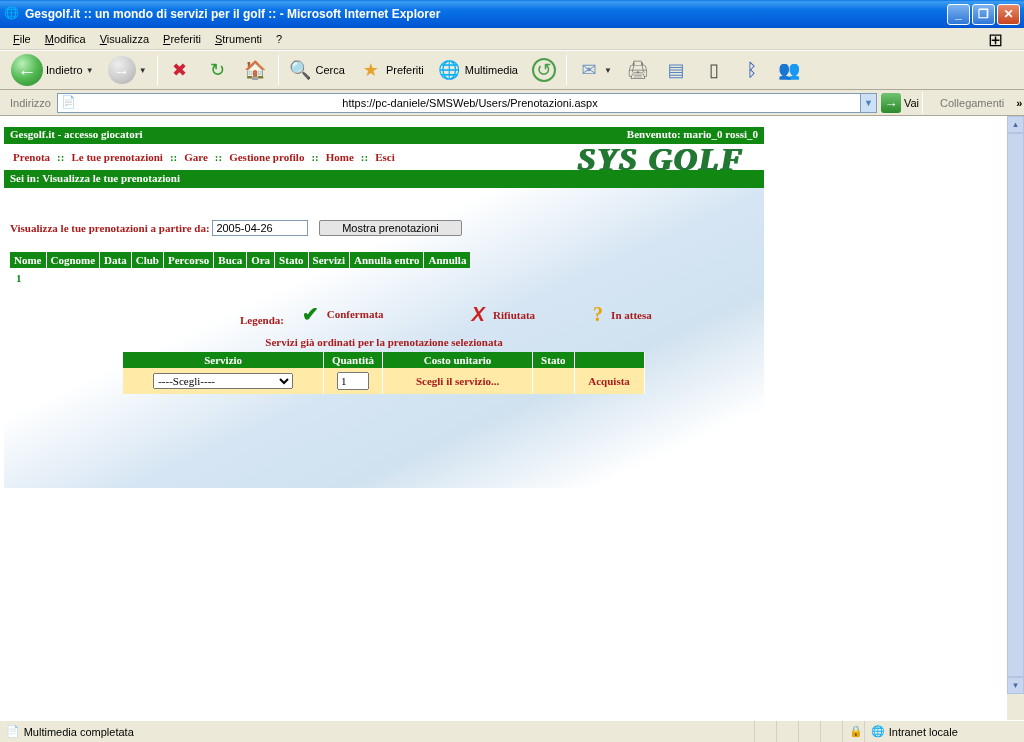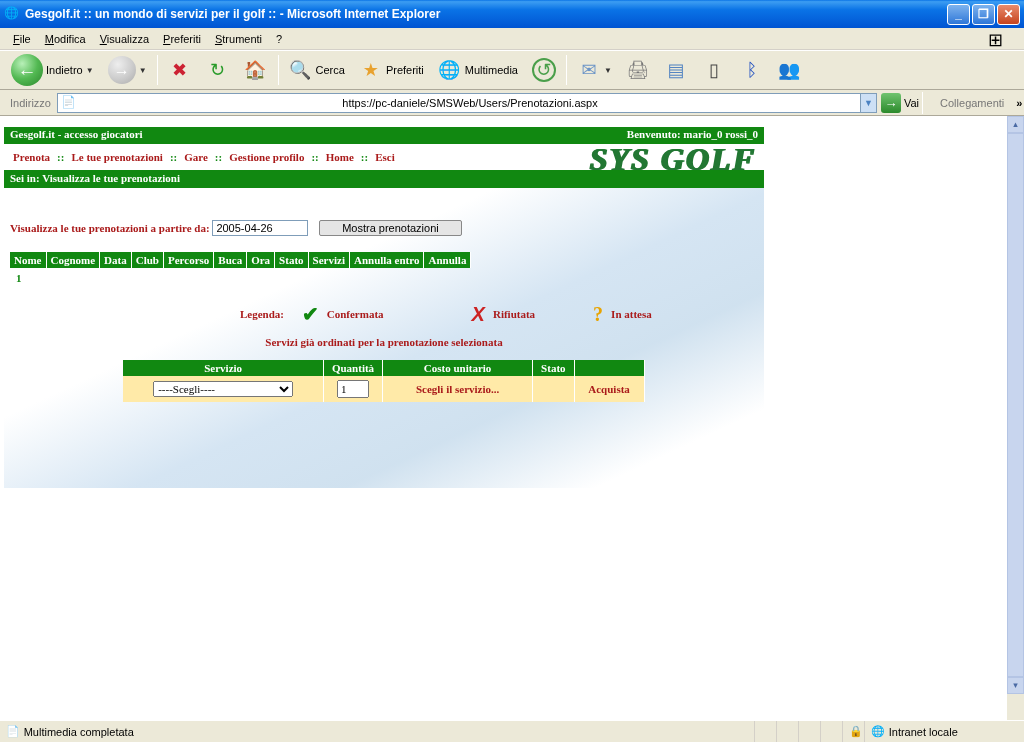--- a/index.html
+++ b/index.html
@@ -78,21 +78,21 @@
 
 
 .golfwrap { width: 760px; position: relative; }
 .topbar { height: 17px; background: #118811; color: #fff; font-weight: bold; font-family: Verdana; font-size: 11px;
   padding: 1px 6px; display: flex; }
 .topbar .spacer { flex: 1; }
 .navrow { height: 26px; display: flex; align-items: center; font-family: Verdana; font-size: 11px; color: #aa1b1b;
   font-weight: bold; padding: 0 6px; }
 .navrow a { color: #aa1b1b; text-decoration: none; margin: 0 3px; cursor: pointer; }
 .navrow .sep { color: #118811; margin: 0 4px; }
-.logo { position: absolute; right: 8px; top: 14px; font-family: "Trebuchet MS", Verdana; font-size: 32px;
+.logo { position: absolute; right: 20px; top: 14px; font-family: "Trebuchet MS", Verdana; font-size: 32px;
   font-weight: bold; color: #273; font-style: italic; letter-spacing: 2px;
   text-shadow: 1px 0 #273, -1px 0 #273; }
 .crumbbar { height: 18px; background: #118811; color: #fff; font-weight: bold; font-family: Verdana; font-size: 11px;
   padding: 2px 6px; }
 
 .body-bg {
   background: linear-gradient(155deg, rgba(255,255,255,1) 35%, rgba(150,190,225,0.40) 55%, rgba(120,170,210,0.35) 70%, rgba(255,255,255,1) 88%);
   padding: 6px 6px 20px 6px; min-height: 300px;
 }
 .filterrow { margin: 26px 0 16px 0; font-family: Verdana; font-size: 11px; color: #aa1b1b; font-weight: bold; }
@@ -104,30 +104,30 @@
 table.book th { background: #118811; color: #fff; font-weight: bold; padding: 2px 4px; border-right: 1px solid #fff; }
 table.book td { padding: 2px 5px; text-align: center; }
 tr.row-sel td { background: #ffcc00; color: #aa1b1b; font-weight: bold; }
 tr.row-alt td { color: #0033aa; font-weight: bold; }
 td.vedi { color: #aa1b1b !important; font-weight: bold; cursor: pointer; }
 td.xcell { color: #8aa68a; font-style: italic; font-family: "Comic Sans MS", cursive; cursor: pointer; }
 td.xcell2 { color: #999; font-style: italic; }
 .pager { color: #118811; font-weight: bold; padding: 4px 6px; font-family: Verdana; font-size: 11px; }
 
 .legendrow { margin: 14px 0 6px 0; font-family: Verdana; font-size: 11px; color: #aa1b1b; font-weight: bold;
-  display: flex; align-items: center; }
+  display: flex; align-items: flex-end; }
 .legendrow .leg { margin: 0 18px; display: flex; align-items: center; }
 .leg .sym { font-size: 20px; margin-right: 8px; }
 .sym-ok { color: #118811; font-family: Arial; }
 .sym-no { color: #cc2222; font-family: Arial; font-style: italic; }
 .sym-wait { color: #e8a400; }
 
 .subhead { margin: 10px 90px 4px 90px; text-align: center; font-family: Verdana; font-size: 11px; color: #aa1b1b;
   font-weight: bold; }
-table.svc { border-collapse: collapse; font-family: Verdana; font-size: 11px; margin: 12px auto; }
+table.svc { border-collapse: collapse; font-family: Verdana; font-size: 11px; margin: 4px auto; }
 table.svc th { background: #118811; color: #fff; font-weight: bold; padding: 2px 8px; border-right: 1px solid #fff; }
 table.svc td { background: #ffeaa8; padding: 4px 6px; text-align: center; color: #aa1b1b; font-weight: bold;
   border-right: 1px solid #fff; }
 table.svc select, table.svc input { font-size: 11px; font-family: Tahoma; }
 table.svc select { width: 140px; }
 table.svc input { width: 32px; }
 .acq { cursor: pointer; }
 
 
 .vscroll { position: absolute; right: 0; top: 116px; bottom: 22px; width: 17px; background: #ece9d8; }

